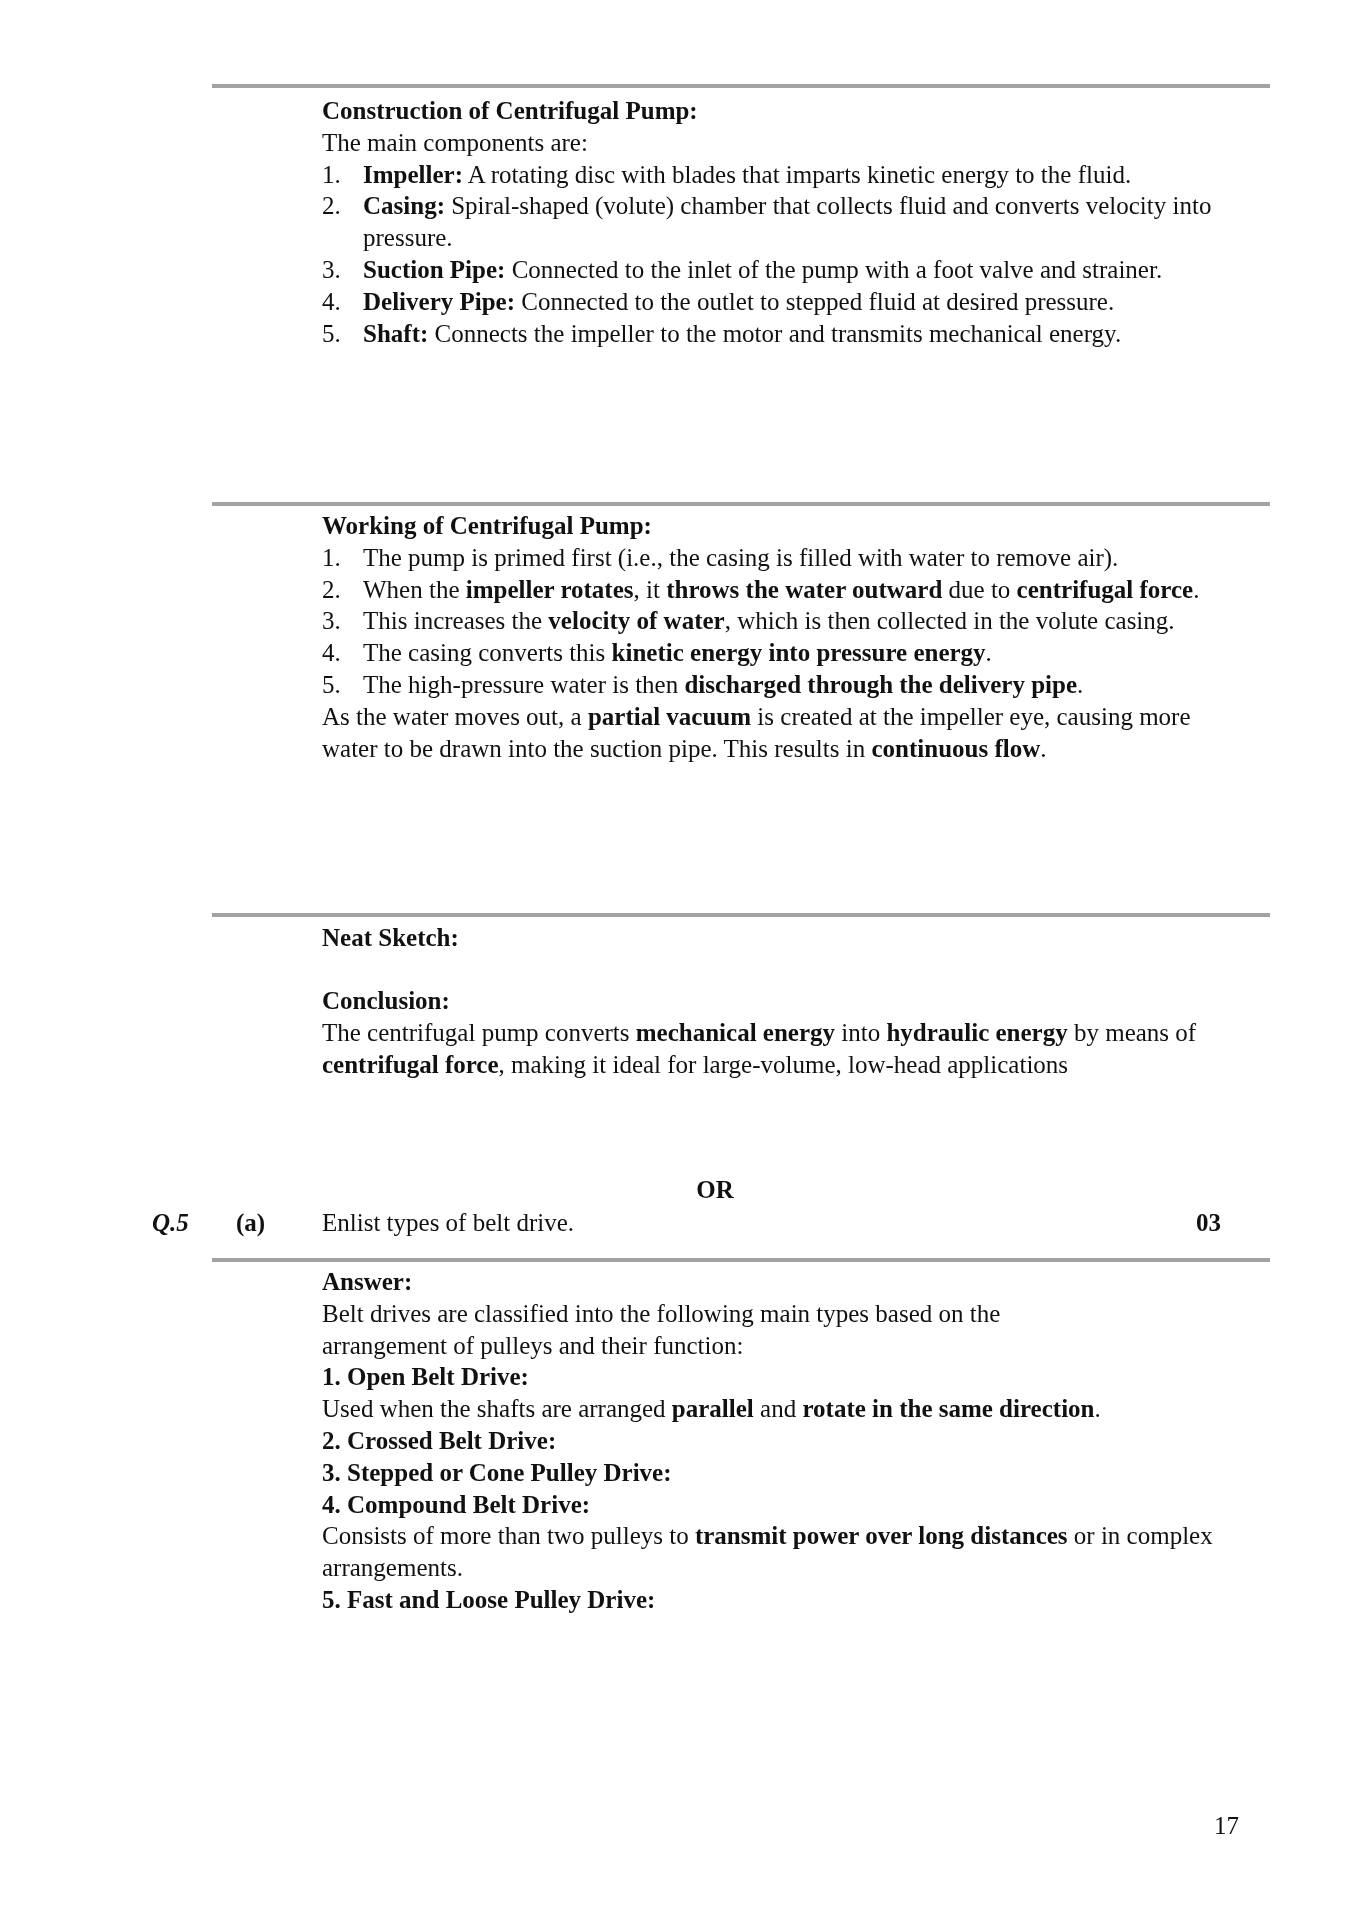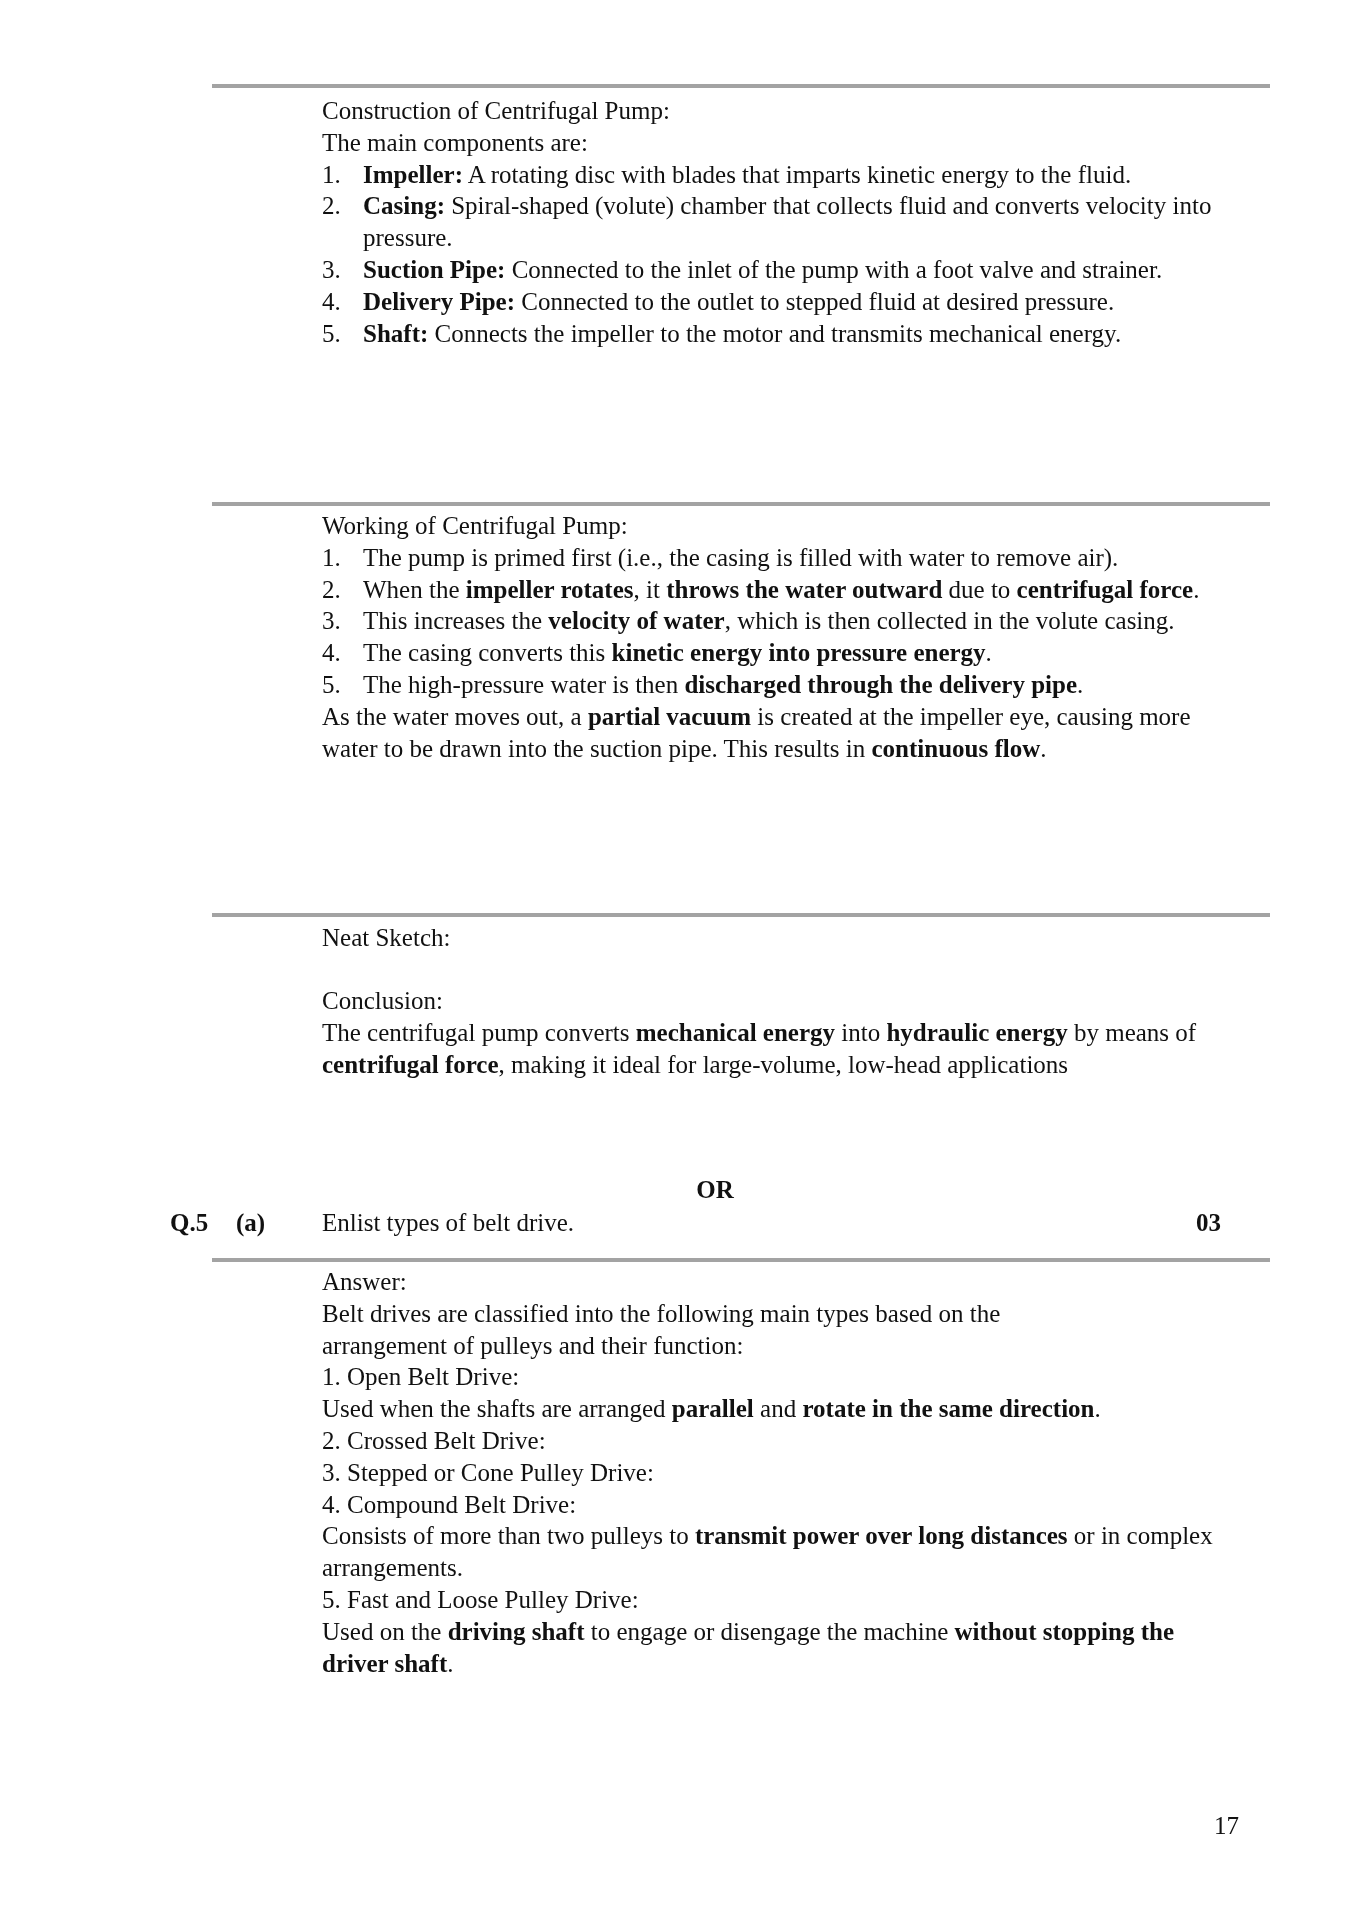--- a/index.html
+++ b/index.html
@@ -3,26 +3,26 @@
 <meta charset="utf-8">
 <style>
   html, body { margin: 0; padding: 0; background: #ffffff; }
   body {
     width: 1358px; height: 1920px; position: relative; overflow: hidden;
     font-family: "Liberation Serif", "DejaVu Serif", serif;
     color: #111111; font-size: 25px; line-height: 31.8px;
   }
   .rule { position: absolute; left: 212px; width: 1058px; height: 4px; background: #a3a3a3; }
   .block { position: absolute; left: 322px; width: 940px; }
-  .h { font-weight: normal; }
+  .h { font-weight: bold; }
   .ol { margin: 0; padding: 0; list-style: none; }
   .ol li { position: relative; padding-left: 41px; }
   .ol li .num { position: absolute; left: 0; top: 0; }
   b { font-weight: bold; }
-  .qnum { position: absolute; left: 170px; font-weight: bold; }
+  .qnum { position: absolute; left: 152px; font-weight: bold; font-style: italic; }
   .qsub { position: absolute; left: 236px; font-weight: bold; }
   .qtext { position: absolute; left: 322px; }
   .qmarks { position: absolute; left: 1196px; font-weight: bold; }
   .or { position: absolute; left: 0; width: 1430px; text-align: center; font-weight: bold; }
   .pageno { position: absolute; left: 1214px; top: 1810px; }
 </style>
 </head>
 <body>
 
 <div class="rule" style="top:84px"></div>
@@ -81,18 +81,17 @@
       </div>
       <div>
         <div class="h">3. Stepped or Cone Pulley Drive:</div>
       </div>
       <div>
         <div class="h">4. Compound Belt Drive:</div>
         <div style="width: 940px;"><span>Consists of more than two pulleys to </span><b>transmit power over long distances</b><span> or in complex arrangements.</span></div>
       </div>
       <div>
         <div class="h">5. Fast and Loose Pulley Drive:</div>
-        <div style="width: 880px;"><span>Used on the </span><b>driving shaft</b><span> to engage or disengage the machine </span><b>without stopping the driver shaft</b><span>.</span></div>
       </div>
     </div>
 </div>
 
 <div class="pageno">17</div>
 
 </body></html>

